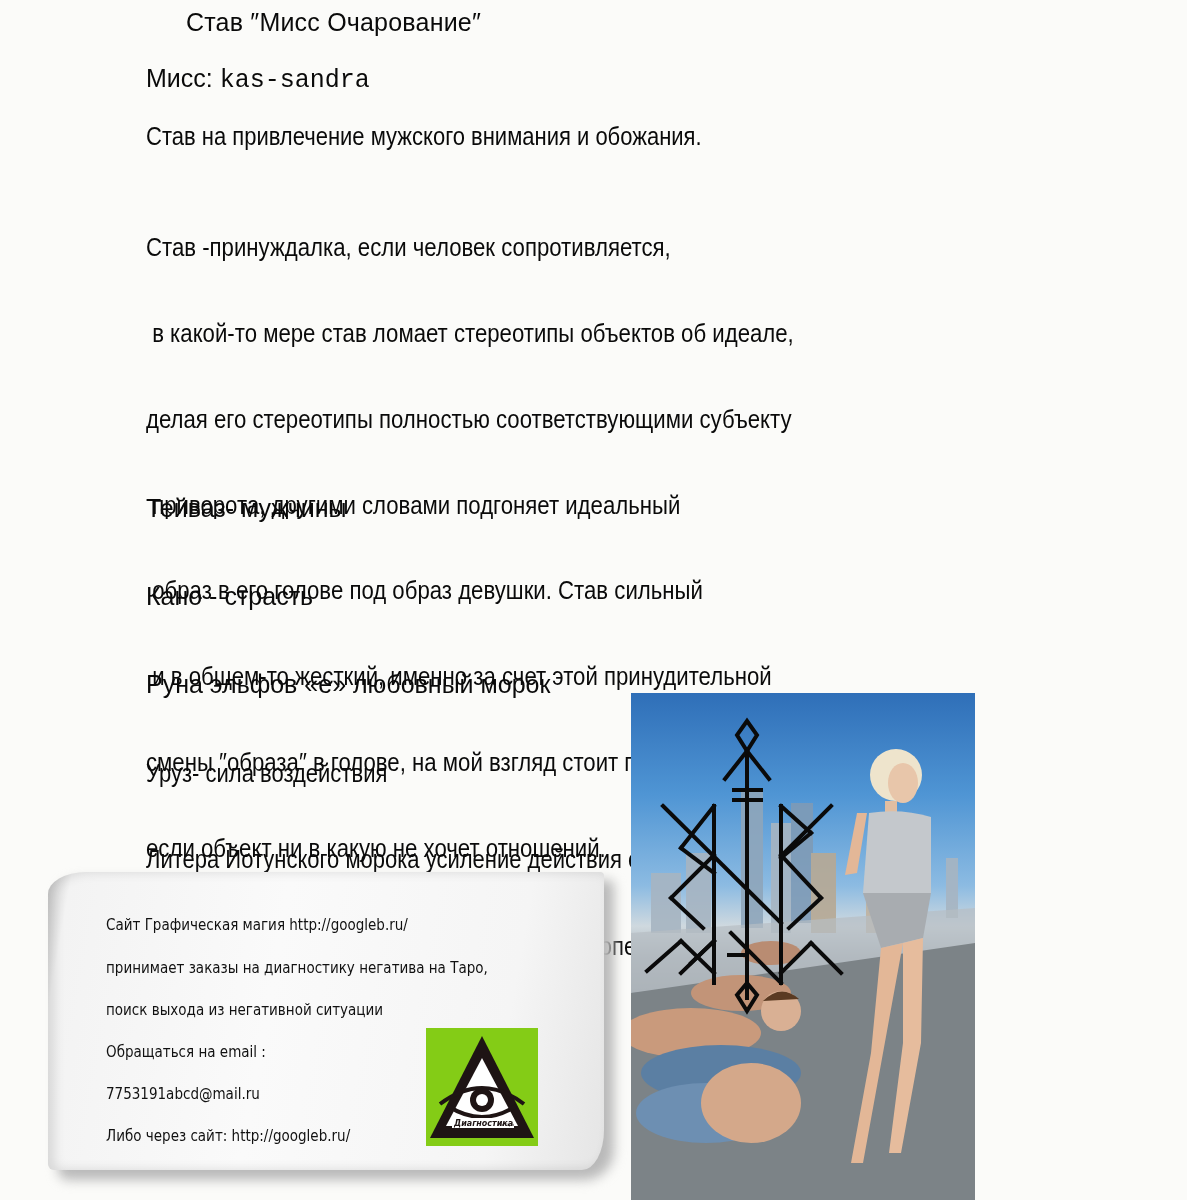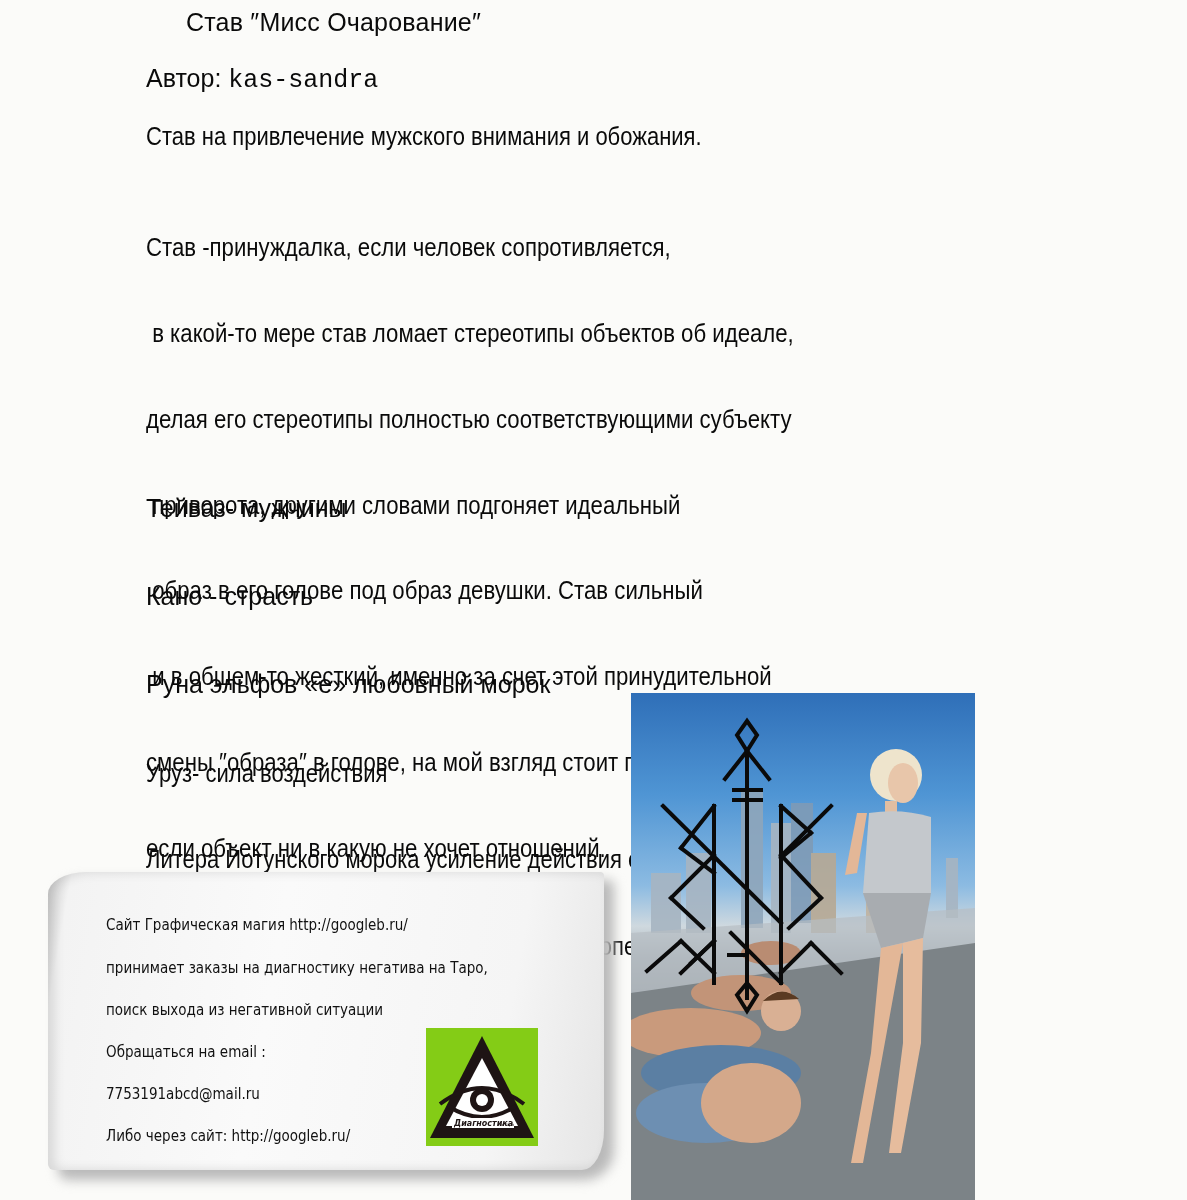--- a/index.html
+++ b/index.html
@@ -69,21 +69,21 @@
       background: linear-gradient(180deg, #2f6fb8 0%, #4f95d4 20%, #8cbbe2 38%, #cfd9df 46%, #a9b1b7 52%, #8a9196 62%, #7b8286 100%);
     }
     .photo svg { position: absolute; left: 0; top: 0; }
   </style>
 </head>
 <body>
 
 <div class="title">Став ″Мисс Очарование″</div>
 
 <div class="author">
-  <span>Автор:</span>
+  <span>Мисс:</span>
   <span class="nick">kas-sandra</span>
 </div>
 
 <div class="intro">Став на привлечение мужского внимания и обожания.</div>
 
 <div class="desc">
   <div>Став -принуждалка, если человек сопротивляется,</div>
   <div> в какой-то мере став ломает стереотипы объектов об идеале,</div>
   <div>делая его стереотипы полностью соответствующими субъекту</div>
   <div> приворота, другими словами подгоняет идеальный</div>

